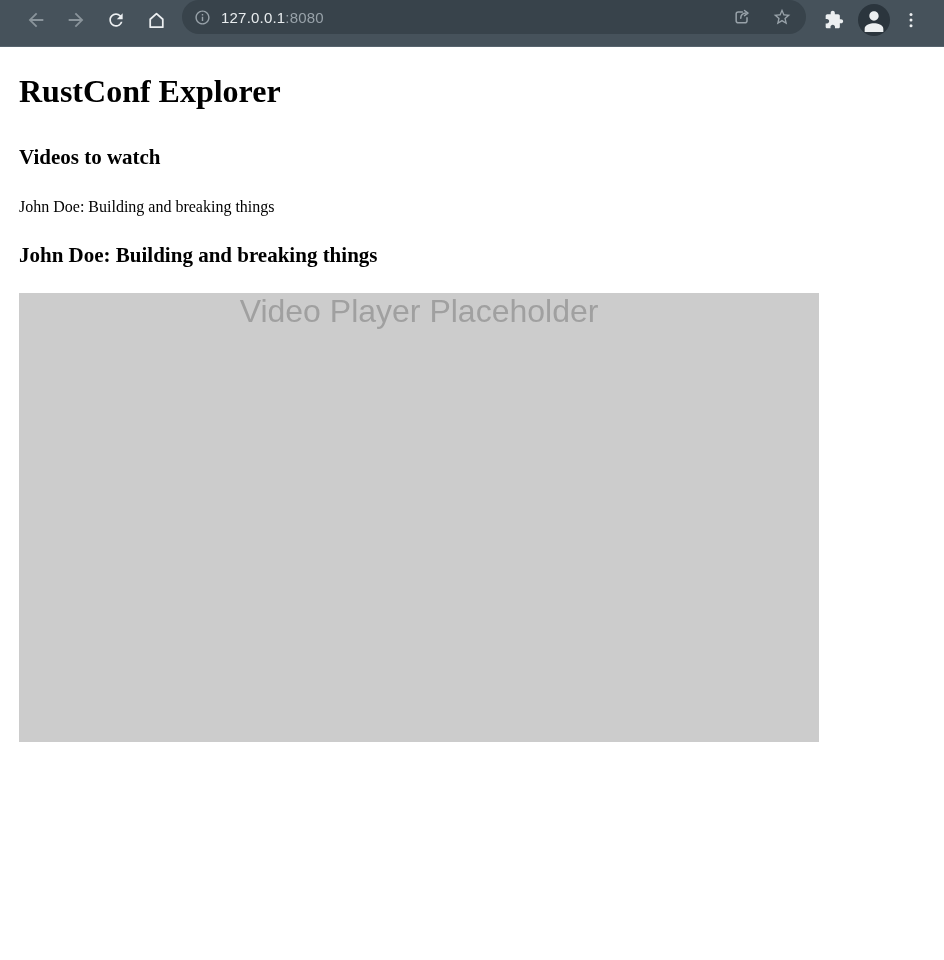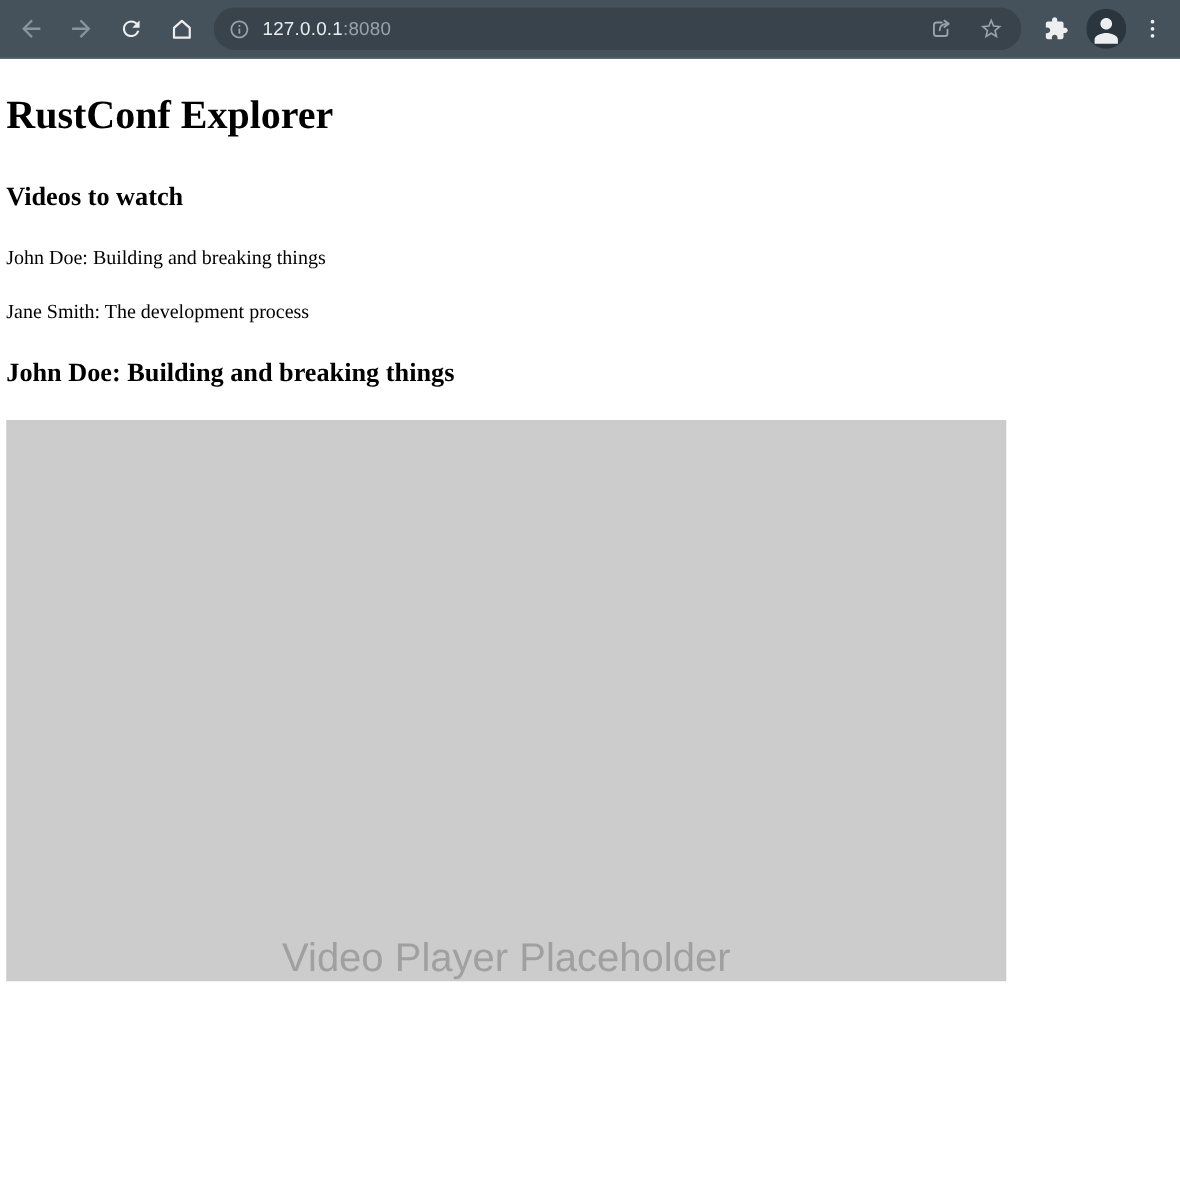--- a/index.html
+++ b/index.html
@@ -11,22 +11,22 @@
     overflow: hidden;
     font-family: "Liberation Serif", serif;
   }
 
   
   .toolbar {
     height: 47px;
     background: var(--toolbar_bg, #46525b);
     border-bottom: 1px solid var(--toolbar_border, #57646e);
     display: flex;
-    align-items: center;
-    padding: 0 5px;
+    align-items: flex-start;
+    padding: 0 16px;
     font-family: "Liberation Sans", sans-serif;
   }
   .tbtn {
     width: 40px; height: 40px;
     flex: 0 0 auto;
     display: flex; align-items: center; justify-content: center;
     background: none; border: 0; padding: 0; cursor: pointer;
   }
   .tbtn.dim   { color: var(--icon_dim, #8a949b); }
   .tbtn.bright{ color: var(--icon_bright, #eceff1); }
@@ -66,21 +66,21 @@
     background: none; border: 0; padding: 0; cursor: pointer;
     color: var(--icon_dim2, #98a2a9);
   }
   .avatar {
     width: 32px; height: 32px;
     display: block;
   }
 
   
   .page {
-    padding: 0 5px;
+    padding: 0 19px;
     color: #000;
   }
   .page h1 {
     font-size: 32px;
     line-height: 37px;
     font-weight: 700;
     margin: 26px 0 0;
   }
   .page h3 {
     font-size: 21px;
@@ -96,21 +96,21 @@
     cursor: pointer;
   }
   p.video-item:first-of-type { margin-top: 30px; }
 
   .player {
     margin-top: 27px;
     width: 800px;
     height: 449px;
     background: var(--placeholder_bg, #cccccc);
     display: flex;
-    align-items: flex-end;
+    align-items: flex-start;
     justify-content: center;
   }
   .player span {
     font-family: "Liberation Sans", sans-serif;
     font-size: 32px;
     color: var(--placeholder_text, #a0a0a0);
   }
 </style>
 </head>
 <body>
@@ -192,20 +192,19 @@
   </button>
 
 </div>
 
 <div class="page">
   <h1>RustConf Explorer</h1>
 
   <h3 class="videos-heading">Videos to watch</h3>
 
   <p class="video-item">John Doe: Building and breaking things</p>
-  <p class="video-item">Jane Smith: The development process</p>
 
   <h3 class="selected-heading">John Doe: Building and breaking things</h3>
 
   <div class="player">
     <span>Video Player Placeholder</span>
   </div>
 </div>
 
 </body></html>

